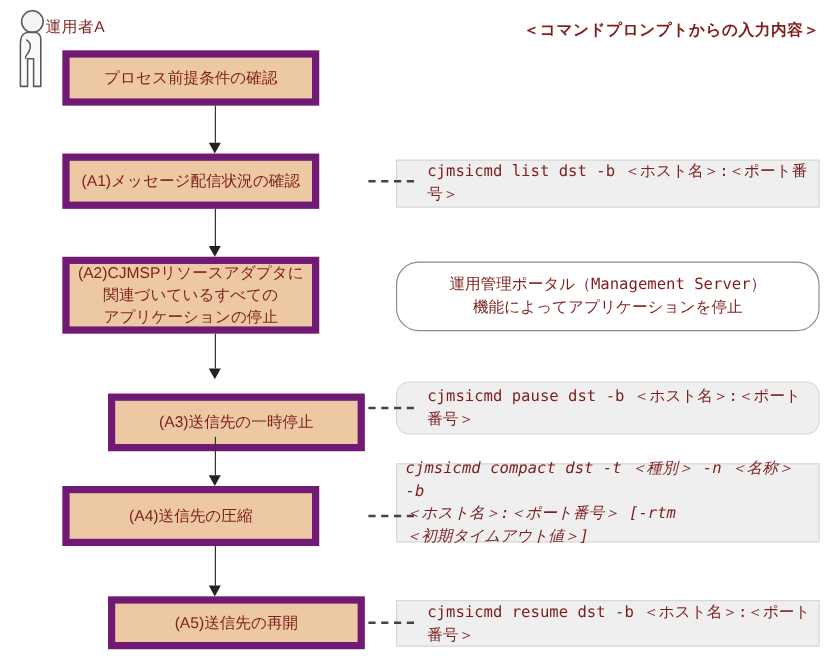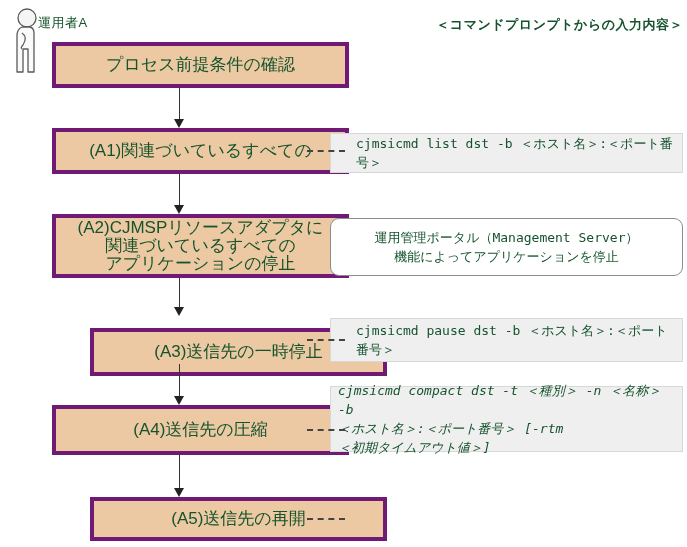--- a/index.html
+++ b/index.html
@@ -3,44 +3,44 @@
 <meta charset="utf-8">
 <style>
   * { margin: 0; padding: 0; box-sizing: border-box; }
   html, body { background: #ffffff; }
   #canvas {
     position: relative;
     width: 687px;
     height: 547px;
     background: #ffffff;
     font-family: "Liberation Sans", "DejaVu Sans", sans-serif;
-    color: #14532d;
+    color: #7f1d1d;
     overflow: hidden;
   }
 
   
   .actor-icon { position: absolute; left: 6px; top: 8px; width: 38px; height: 70px; }
   .actor-label {
     position: absolute; left: 38px; top: 14px;
     font-size: 13px; letter-spacing: 0.5px;
   }
 
   
   .col-header {
     position: absolute; left: 320px; top: 16px; width: 363px;
     text-align: right; font-size: 13px; font-weight: bold;
     letter-spacing: 0.5px;
   }
 
   
   .step {
-    position: absolute; left: 52px; width: 297px;
-    background: #ecc9a2; border: 4px solid #701a75;
+    position: absolute; left: 52px; width: 214px;
+    background: #ecc9a2; border: 6px solid #701a75;
     display: flex; align-items: center; justify-content: center;
-    text-align: center; font-size: 17px; line-height: 18px;
+    text-align: center; font-size: 13px; line-height: 18px;
     white-space: pre-line;
   }
   .step0 { top: 42px;  height: 46px; }
   .step1 { top: 128px; height: 46px; }
   .step2 { top: 214px; height: 64px; }
   .step3 { top: 328px; height: 48px; margin-left: 38px; }
   .step4 { top: 405px; height: 50px; }
   .step5 { top: 497px; height: 44px; margin-left: 38px; }
 
   
@@ -70,28 +70,28 @@
   .cmd {
     position: absolute; left: 330px; width: 353px;
     background: #efefef; border: 1px solid #d8d8d8;
     font-family: "DejaVu Sans Mono", "Liberation Mono", monospace;
     font-size: 13px; line-height: 19px;
     display: flex; align-items: center;
     padding: 4px 6px 4px 25px;
     white-space: pre-line; z-index: 1;
   }
   .cmd1 { top: 133px; height: 40px; }
-  .cmd3 { top: 318px; height: 44px; }
+  .cmd3 { top: 318px; height: 44px; border-radius: 11px; }
   .cmd4 { top: 386px; height: 66px; padding-left: 7px; font-style: italic; }
   .cmd5 { top: 500px; height: 39px; }
 
   
   .note {
     position: absolute; left: 330px; top: 218px; width: 353px; height: 58px;
-    background: #ffffff; border: 1px solid #8c8c8c; border-radius: 9px;
+    background: #ffffff; border: 1px solid #8c8c8c; border-radius: 19px;
     display: flex; align-items: center; justify-content: center;
     text-align: center; font-size: 13px; line-height: 19px;
     white-space: pre-line; z-index: 1;
     font-family: "DejaVu Sans Mono", "Liberation Mono", monospace;
   }
 </style>
 </head>
 <body>
 
 <div id="canvas">
@@ -99,21 +99,21 @@
   <svg class="actor-icon" viewBox="0 0 38 70" aria-hidden="true">
     <circle cx="21" cy="10" r="9" fill="#f5f5f5" stroke="#5a5a5a" stroke-width="1.3"></circle>
     <path d="M16 19 Q11 21 11 28 L11 64 L17 64 L17 41 L22 41 L22 64 L28 64 L28 25 Q28 20 24 19 Z" fill="#fafafa" stroke="#5a5a5a" stroke-width="1.3" stroke-linejoin="round"></path>
     <path d="M16 25 Q22 29 17 37 Q14 40 16 41" fill="none" stroke="#5a5a5a" stroke-width="1.2"></path>
   </svg>
   <div class="actor-label">運用者A</div>
 
   <div class="col-header">＜コマンドプロンプトからの入力内容＞</div>
 
   <div class="step step0">プロセス前提条件の確認</div>
-  <div class="step step1">(A1)関連づいているすべての</div>
+  <div class="step step1">(A1)メッセージ配信状況の確認</div>
   <div class="step step2">(A2)CJMSPリソースアダプタに
 関連づいているすべての
 アプリケーションの停止</div>
   <div class="step step3">(A3)送信先の一時停止</div>
   <div class="step step4">(A4)送信先の圧縮</div>
   <div class="step step5">(A5)送信先の再開</div>
 
   <div class="arrow-line al0"></div>
   <div class="arrow-head ah0"></div>
   <div class="arrow-line al1"></div>
@@ -125,19 +125,20 @@
   <div class="arrow-line al4"></div>
   <div class="arrow-head ah4"></div>
 
   <div class="cmd cmd1">cjmsicmd list dst -b ＜ホスト名＞:＜ポート番号＞</div>
   <div class="note">運用管理ポータル（Management Server）
 機能によってアプリケーションを停止</div>
   <div class="cmd cmd3">cjmsicmd pause dst -b ＜ホスト名＞:＜ポート番号＞</div>
   <div class="cmd cmd4">cjmsicmd compact dst -t ＜種別＞ -n ＜名称＞ -b
 ＜ホスト名＞:＜ポート番号＞ [-rtm
 ＜初期タイムアウト値＞]</div>
+  <div class="cmd cmd5">cjmsicmd resume dst -b ＜ホスト名＞:＜ポート番号＞</div>
 
   <div class="dash d1"></div>
   <div class="dash d3"></div>
   <div class="dash d4"></div>
   <div class="dash d5"></div>
 
 </div>
 
 </body></html>

